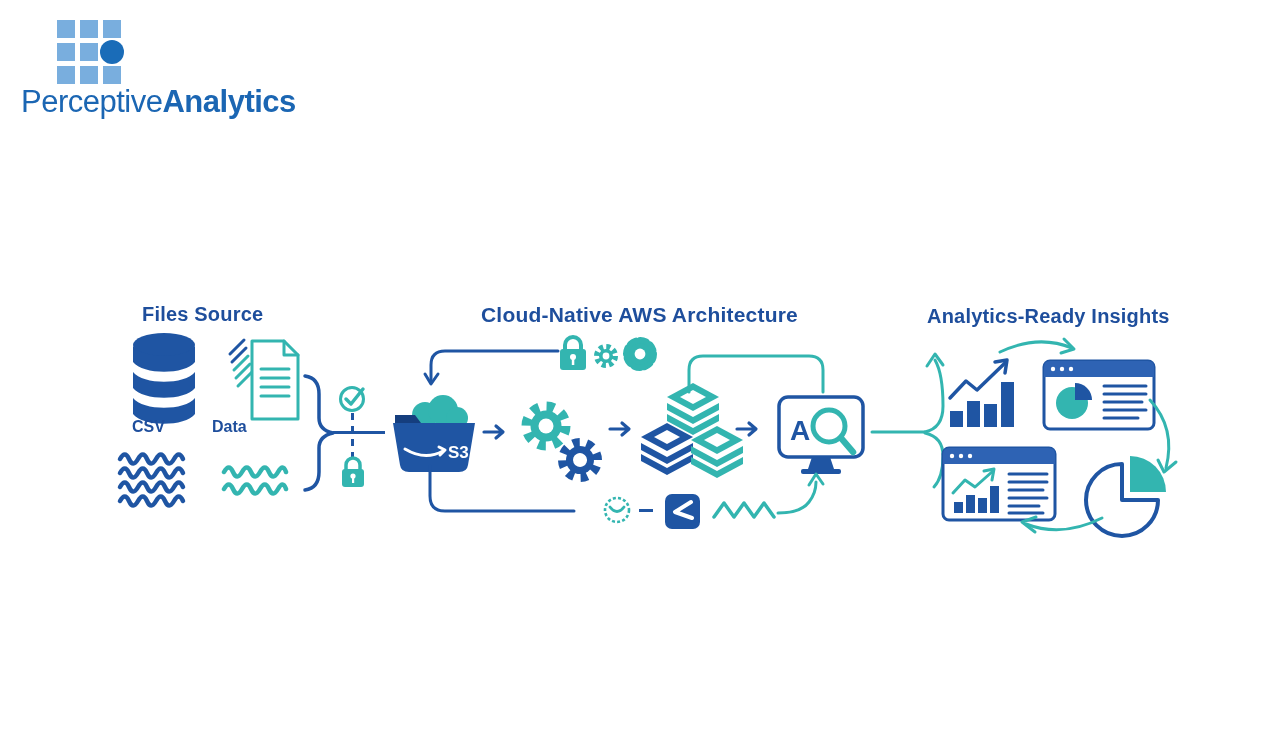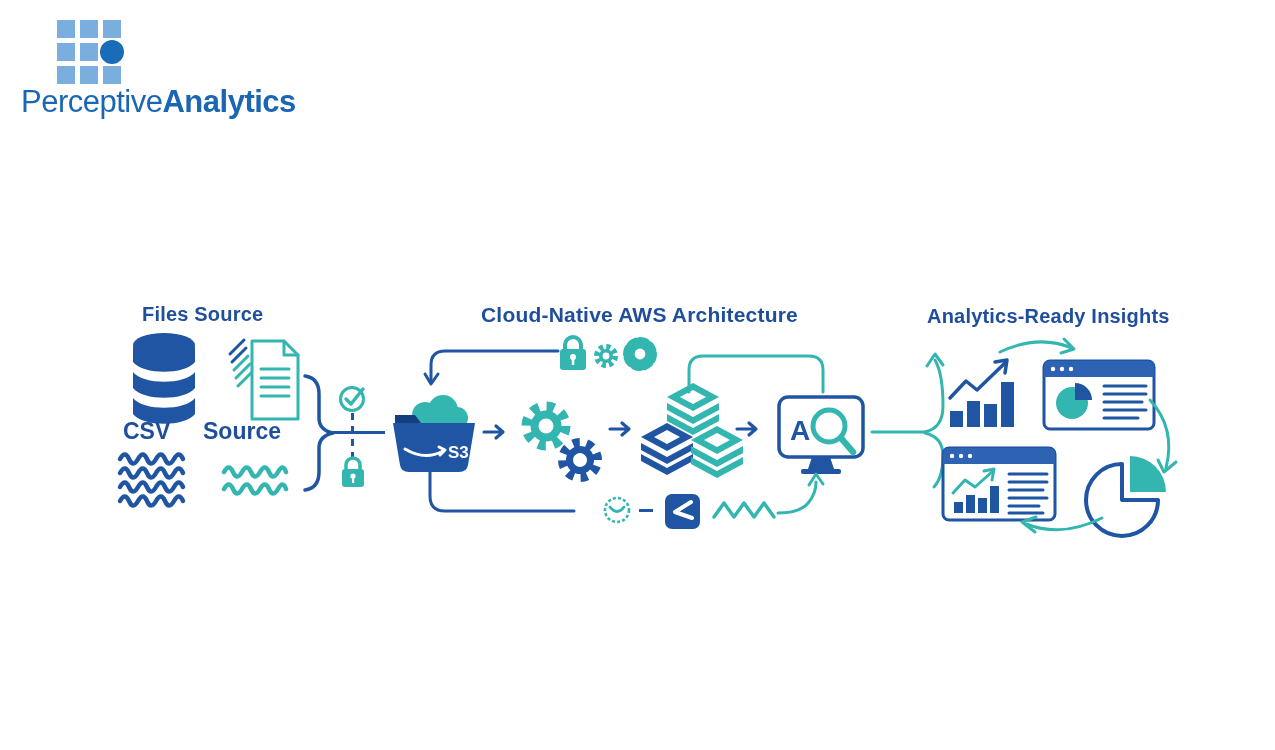--- a/index.html
+++ b/index.html
@@ -11,21 +11,21 @@
     --folder-tab-navy:#153e7e;
     --logo-light-blue:#79aede;
     --logo-dark-blue:#1a6cb8;
     --logo-text-blue:#1b66b3;
   }
   html,body{margin:0;padding:0;background:#e9e9e9;}
   .canvas{position:relative;width:1275px;height:750px;background:var(--background);
           overflow:hidden;font-family:"Liberation Sans",sans-serif;}
   .abs{position:absolute;}
   .title{font-weight:700;color:var(--title-navy);font-size:20px;letter-spacing:.2px;white-space:nowrap;}
-  .label{font-weight:700;color:var(--title-navy);font-size:23px;white-space:nowrap;}
+  .label{font-weight:700;color:var(--title-navy);font-size:16px;white-space:nowrap;margin-left:9px;}
   .logo-text{font-size:31px;color:var(--logo-text-blue);letter-spacing:-.5px;white-space:nowrap;}
   .logo-text .bold{font-weight:700;}
   .logo-grid{display:grid;grid-template-columns:repeat(3,18px);grid-template-rows:repeat(3,18px);gap:5px;}
   .sq{background:var(--logo-light-blue);}
   .dotwrap{position:relative;}
   .dot{position:absolute;left:-3px;top:-3px;width:24px;height:24px;border-radius:50%;background:var(--logo-dark-blue);}
   svg{display:block;overflow:visible;}
   .f-navy{fill:var(--navy);} .f-teal{fill:var(--teal);} .f-white{fill:#fff;}
   .f-win{fill:var(--window-blue);} .f-tab{fill:var(--folder-tab-navy);} .f-none{fill:none;}
   .s-navy{stroke:var(--navy);} .s-teal{stroke:var(--teal);} .s-white{stroke:#fff;}
@@ -86,21 +86,21 @@
   <div class="abs label" style="left:123px;top:418px;">CSV</div>
   <svg class="abs" style="left:118px;top:451px;" width="72" height="56" viewBox="0 0 72 56">
     <g class="f-none s-navy rnd" stroke-width="4.5">
       <path d="M2 8  Q7 -1 11 8  T20 8  T29 8  T38 8  T47 8  T56 8  T65 8"></path>
       <path d="M2 22 Q7 13 11 22 T20 22 T29 22 T38 22 T47 22 T56 22 T65 22"></path>
       <path d="M2 36 Q7 27 11 36 T20 36 T29 36 T38 36 T47 36 T56 36 T65 36"></path>
       <path d="M2 50 Q7 41 11 50 T20 50 T29 50 T38 50 T47 50 T56 50 T65 50"></path>
     </g>
   </svg>
 
-  <div class="abs label" style="left:203px;top:418px;">Source</div>
+  <div class="abs label" style="left:203px;top:418px;">Data</div>
   <svg class="abs" style="left:222px;top:464px;" width="68" height="34" viewBox="0 0 68 34">
     <g class="f-none s-teal rnd" stroke-width="4.5">
       <path d="M2 8  Q7 -1 11 8  T20 8  T29 8  T38 8  T47 8  T56 8  T64 8"></path>
       <path d="M2 25 Q7 16 11 25 T20 25 T29 25 T38 25 T47 25 T56 25 T64 25"></path>
     </g>
   </svg>
 
   <svg class="abs" style="left:303px;top:374px;" width="36" height="122" viewBox="0 0 36 122">
     <path class="f-none s-navy rnd" stroke-width="3.5" d="M2 2 Q16 4 16 20 L16 44 Q16 56 30 59 Q16 62 16 74 L16 98 Q16 114 2 116"></path>
   </svg>

